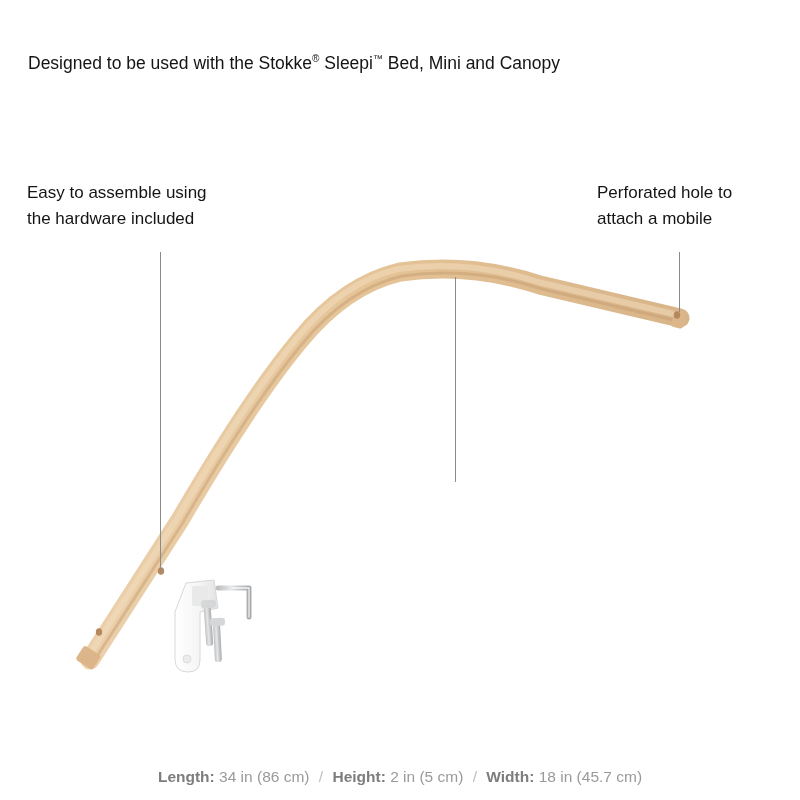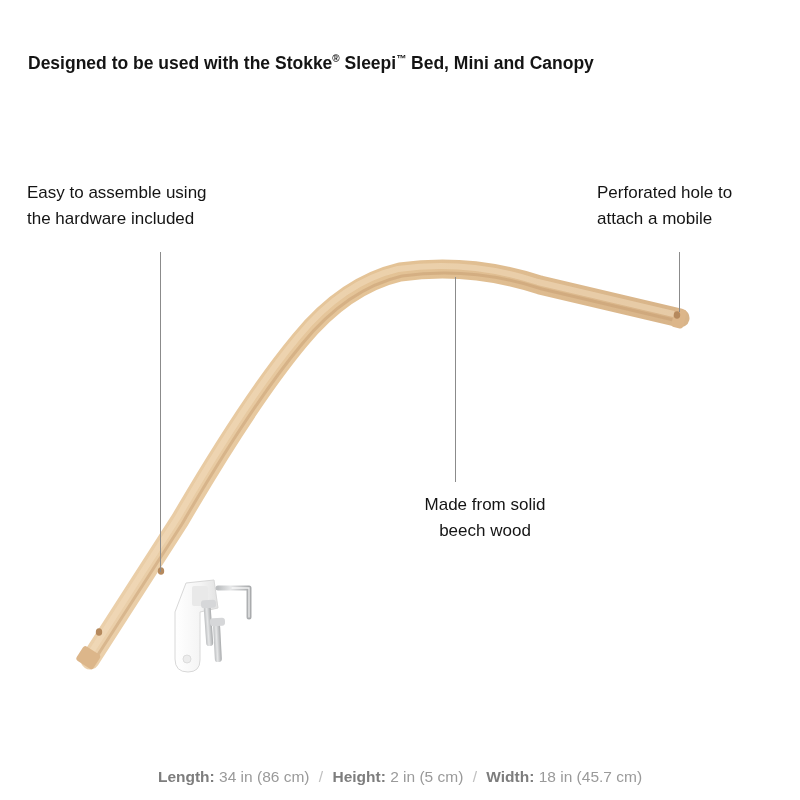--- a/index.html
+++ b/index.html
@@ -31,21 +31,21 @@
     font-weight: 400;
     color: #111111;
     white-space: nowrap;
   }
 
   .subtitle {
     position: absolute;
     left: 28px;
     top: 53px;
     font-size: 17.5px;
-    font-weight: 700;
+    font-weight: 400;
     color: #141414;
     white-space: nowrap;
   }
   .subtitle sup {
     font-size: 10px;
     vertical-align: super;
   }
 
   .callout {
     position: absolute;
@@ -204,24 +204,20 @@
     <br>
     <span class="line">the hardware included</span>
   </div>
 
   <div class="callout callout-perforated">
     <span class="line">Perforated hole to</span>
     <br>
     <span class="line">attach a mobile</span>
   </div>
 
-  <div class="callout callout-beech">
-    <span class="line">Made from solid</span>
-    <span class="line">beech wood</span>
-  </div>
 
   <div class="footer">
     <b>Length:</b>
     <span>34 in (86 cm)</span>
     <span class="sep">/</span>
     <b>Height:</b>
     <span>2 in (5 cm)</span>
     <span class="sep">/</span>
     <b>Width:</b>
     <span>18 in (45.7 cm)</span>

